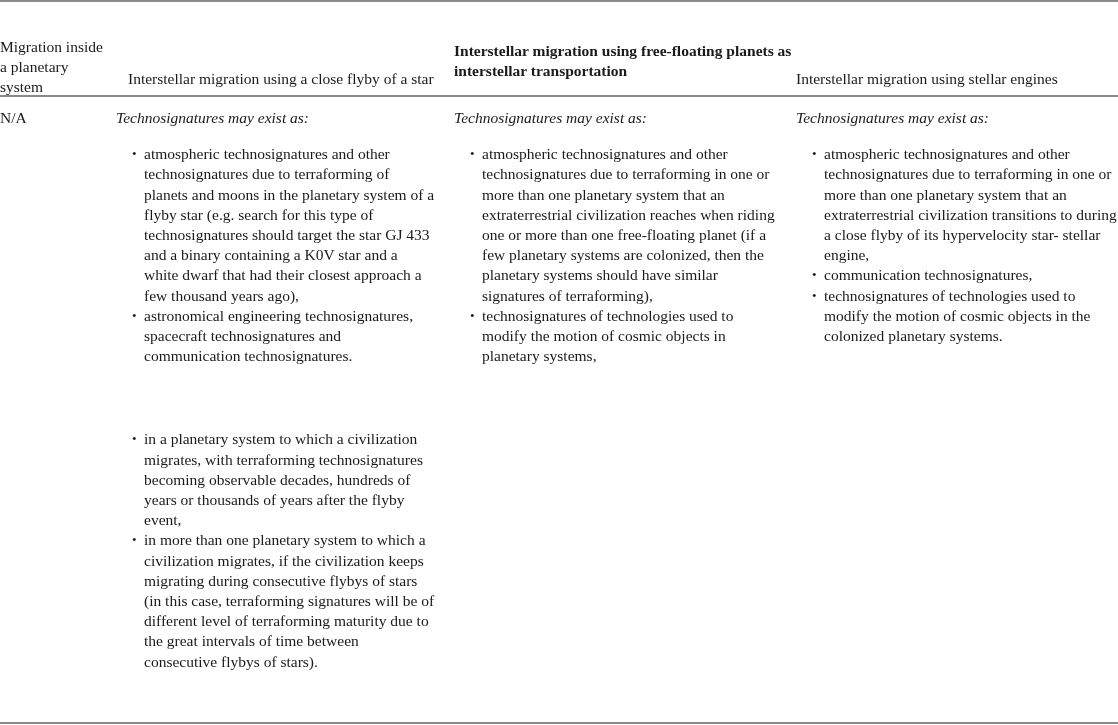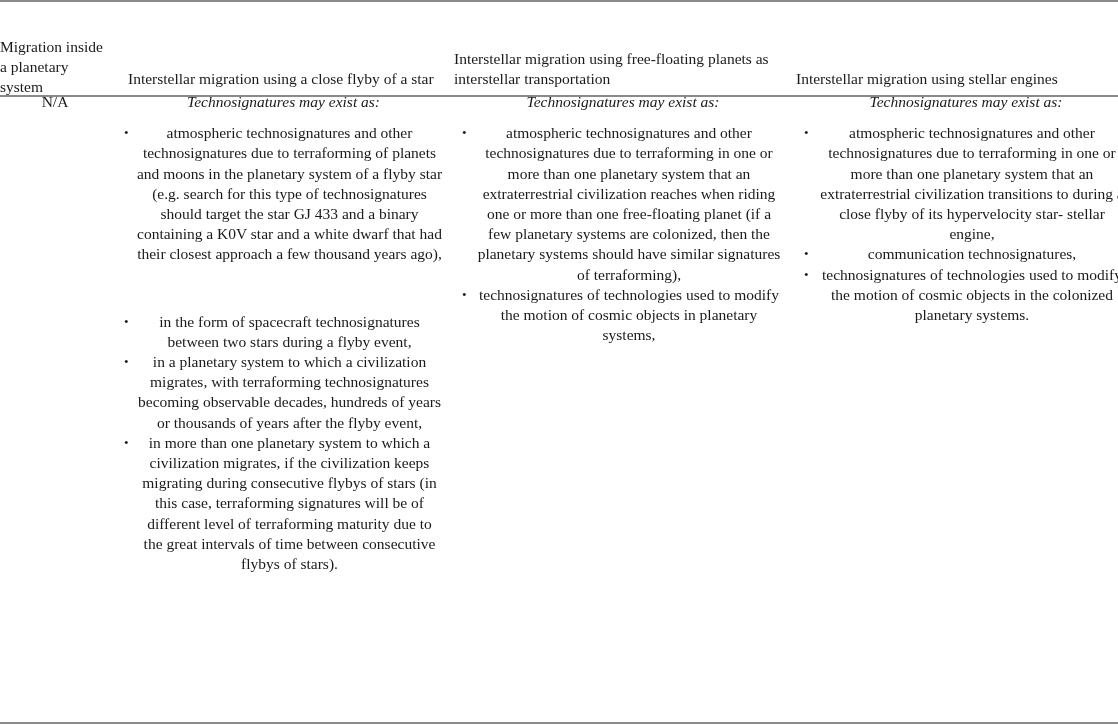--- a/index.html
+++ b/index.html
@@ -10,25 +10,25 @@
   .rule.mid { top: 95px; }
   .rule.bottom { top: 722px; }
   .col { position: absolute; line-height: 20.2px; }
   .hdr { position: absolute; line-height: 20px; }
   .c1 { left: 0; width: 110px; }
   .c2 { left: 116px; width: 335px; }
   .c3 { left: 454px; width: 338px; }
   .c4 { left: 796px; width: 340px; }
   .hdr.c1 { top: 17px; margin-top: 20px; }
   .hdr.c2 { top: 69px; margin-left: 12px; }
-  .hdr.c3 { top: 49px; }
+  .hdr.c3 { top: 41px; font-weight: bold; }
   .hdr.c4 { top: 69px; }
-  .col { top: 92px; text-align: center; }
+  .col { top: 108px; }
   .sub { font-style: italic; margin: 0 0 11px 0; }
-  ul { list-style: none; margin: 8px; padding: 0; }
+  ul { list-style: none; margin: 16px; padding: 0; }
   li { position: relative; padding-left: 12px; }
   li::before { content: "\2022"; position: absolute; left: 0; top: 0; font-size: 13px; }
   .gap { height: 31px; }
 </style>
 </head>
 <body>
 
 <div>
   <div class="rule top"></div>
 
@@ -40,24 +40,24 @@
   <div class="rule mid"></div>
 
   <div class="col c1">
     <div>N/A</div>
   </div>
 
   <div class="col c2">
     <div class="sub">Technosignatures may exist as:</div>
     <ul>
       <li>atmospheric technosignatures and other technosignatures due to terraforming of planets and moons in the planetary system of a flyby star (e.g. search for this type of technosignatures should target the star GJ 433 and a binary containing a K0V star and a white dwarf that had their closest approach a few thousand years ago),</li>
+      <li>astronomical engineering technosignatures, spacecraft technosignatures and communication technosignatures.</li>
     </ul>
     <div class="gap"></div>
     <ul>
-      <li>in the form of spacecraft technosignatures between two stars during a flyby event,</li>
       <li>in a planetary system to which a civilization migrates, with terraforming technosignatures becoming observable decades, hundreds of years or thousands of years after the flyby event,</li>
       <li>in more than one planetary system to which a civilization migrates, if the civilization keeps migrating during consecutive flybys of stars (in this case, terraforming signatures will be of different level of terraforming maturity due to the great intervals of time between consecutive flybys of stars).</li>
     </ul>
   </div>
 
   <div class="col c3">
     <div class="sub">Technosignatures may exist as:</div>
     <ul>
       <li>atmospheric technosignatures and other technosignatures due to terraforming in one or more than one planetary system that an extraterrestrial civilization reaches when riding one or more than one free-floating planet (if a few planetary systems are colonized, then the planetary systems should have similar signatures of terraforming),</li>
       <li>technosignatures of technologies used to modify the motion of cosmic objects in planetary systems,</li>

